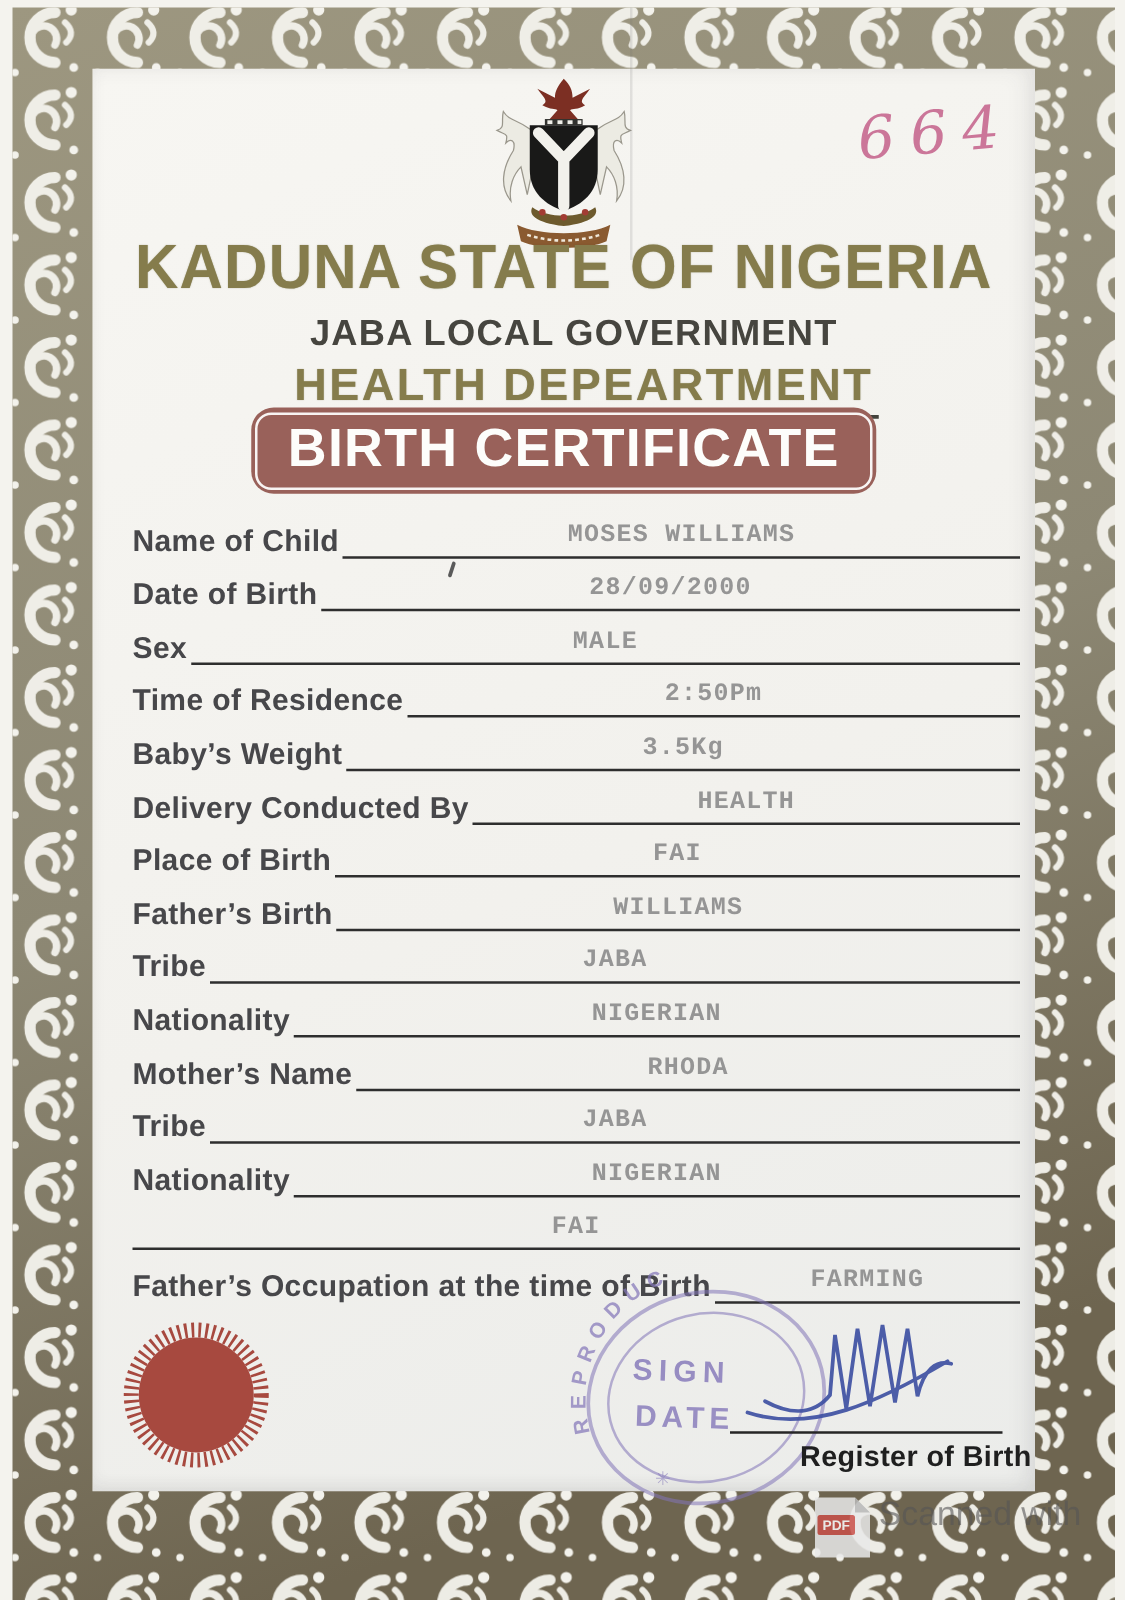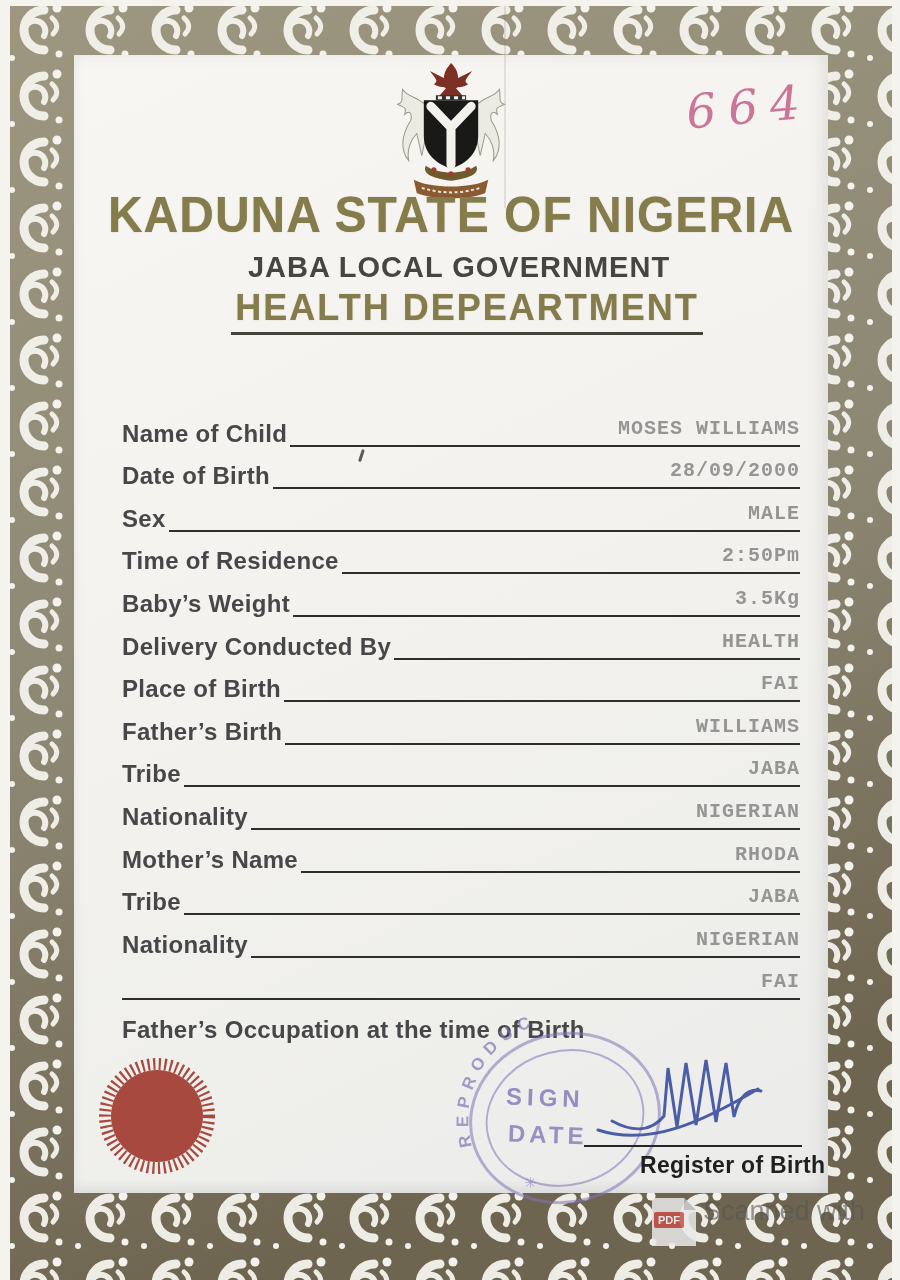--- a/index.html
+++ b/index.html
@@ -26,26 +26,26 @@
   .dept-wrap{position:absolute;left:0;right:0;top:232px;text-align:center;padding-left:32px;}
   .dept-title{display:inline-block;font-size:36px;font-weight:bold;letter-spacing:2px;
           color:var(--title-olive);border-bottom:3.5px solid #43433c;padding:0 4px 3px;
           text-shadow:0 0 1px rgba(90,85,40,.45);}
   .pill-wrap{position:absolute;left:0;right:0;top:271px;text-align:center;}
   .pill{display:inline-block;background:var(--banner-maroon);border-radius:18px;padding:3.5px;}
   .pill-inner{border:2.5px solid rgba(255,255,255,.93);border-radius:13px;
           padding:3px 24px 6px;color:#fdfdfb;font-size:43px;font-weight:bold;letter-spacing:1px;}
 
   
-  .fields{position:absolute;left:32px;right:28px;top:349px;margin-left:16px;}
+  .fields{position:absolute;left:32px;right:12px;top:349px;}
   .frow{height:42.6px;display:flex;align-items:flex-end;}
   .flabel{white-space:nowrap;font-size:24px;font-weight:bold;letter-spacing:.3px;
           color:var(--label-gray);padding-right:3px;line-height:1;padding-bottom:1px;}
   .fline{flex:1;position:relative;height:100%;border-bottom:2px solid var(--line-dark);}
-  .fvalue{position:absolute;left:0;right:0;bottom:5px;text-align:right;white-space:nowrap;
+  .fvalue{position:absolute;left:0;right:0;bottom:5px;text-align:center;white-space:nowrap;
           font-family:"Liberation Mono","DejaVu Sans Mono",monospace;
           font-size:20px;font-weight:bold;letter-spacing:1px;color:var(--typewriter-gray);
           opacity:.92;}
 
   
   .sign-label{position:absolute;left:506px;top:1084px;z-index:4;color:var(--stamp-purple);
           font-size:24px;font-weight:bold;letter-spacing:5px;opacity:.8;transform:rotate(2deg);}
   .date-label{position:absolute;left:508px;top:1121px;z-index:4;color:var(--stamp-purple);
           font-size:24px;font-weight:bold;letter-spacing:4px;opacity:.78;transform:rotate(2deg);}
   .register-label{position:absolute;left:640px;top:1152px;z-index:4;color:#1f1f1f;
@@ -116,20 +116,25 @@
       <path d="M28 118 C45 127 85 127 102 118 L99 131 C84 138 46 138 31 131 Z" fill="#8a5a30"></path>
       <path d="M36 126 C55 132 75 132 94 126" stroke="#efe8da" stroke-width="2" stroke-dasharray="3 2.5" fill="none"></path>
     </svg>
 
     <div class="serial">664</div>
 
     <h1 class="state-title">KADUNA STATE OF NIGERIA</h1>
     <div class="lga-title">JABA LOCAL GOVERNMENT</div>
     <div class="dept-wrap"><span class="dept-title">HEALTH DEPEARTMENT</span></div>
 
+    <div class="pill-wrap">
+      <div class="pill">
+        <div class="pill-inner">BIRTH CERTIFICATE</div>
+      </div>
+    </div>
 
     <div class="fields">
   <div class="frow">
     <span class="flabel">Name of Child</span>
     <span class="fline">
       <span class="fvalue">MOSES WILLIAMS</span>
     </span>
   </div>
 
   <div class="frow">
@@ -217,20 +222,23 @@
   </div>
 
   <div class="frow">
     <span class="fline">
       <span class="fvalue">FAI</span>
     </span>
   </div>
 
   <div class="frow">
     <span class="flabel">Father’s Occupation at the time of Birth</span>
+    <span class="fline">
+      <span class="fvalue">FARMING</span>
+    </span>
   </div>
 </div>
 
     <div class="stray-mark"></div>
   </div>
 
   <svg class="layer" style="z-index:3" viewBox="0 0 900 1280">
 
     <g>
       <circle cx="157" cy="1116" r="46" style="fill:var(--seal-red)"></circle>

